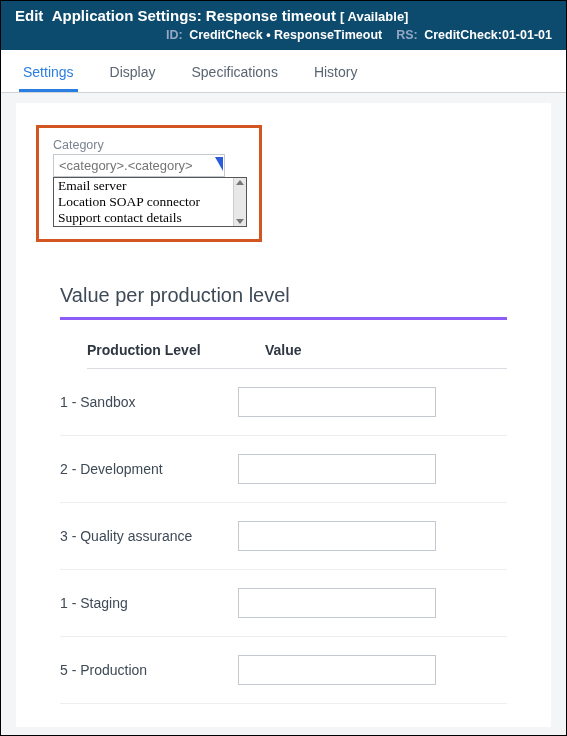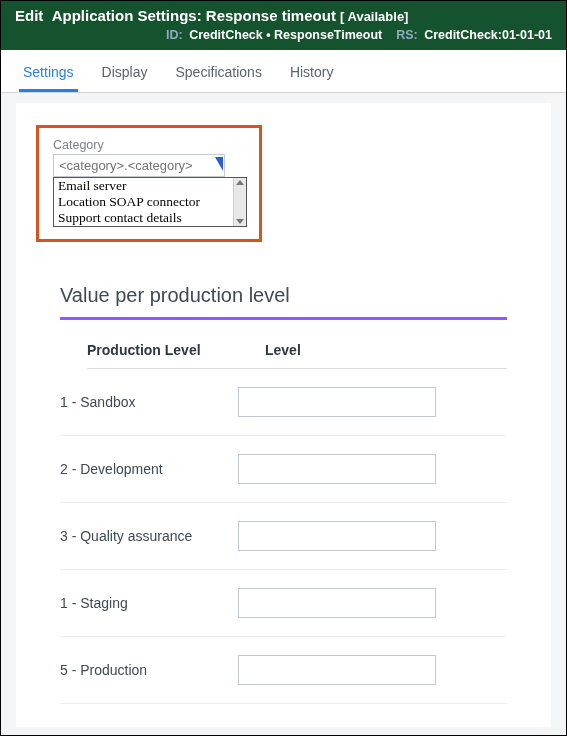--- a/index.html
+++ b/index.html
@@ -6,36 +6,36 @@
   body {
     font-family: Arial, Helvetica, sans-serif;
     background: #fff;
     width: 567px;
     height: 736px;
     border: 1px solid #000;
     position: relative;
     overflow: hidden;
   }
   .header {
-    background: #14532d;
+    background: #0c4a6e;
     color: #fff;
     padding: 6px 14px 8px 14px;
   }
   .header-line1 { font-size: 15px; font-weight: bold; }
   .header-line1 .edit { font-weight: bold; }
   .header-line1 .avail { font-size: 13px; }
   .header-line2 { font-size: 12.5px; margin-top: 4px; text-align: right; }
   .header-line2 .lbl { color: #94a8c4; font-weight: bold; margin-right:3px;}
   .header-line2 .val { color: #fff; font-weight: bold; }
   .tabs {
     background: #fff;
     border-bottom: 1px solid #d0d4d8;
     padding: 0 18px;
     display: flex;
-    gap: 20px;
+    gap: 28px;
   }
   .tab {
     font-size: 14px;
     color: #5a6572;
     padding: 14px 4px 12px 4px;
     cursor: pointer;
   }
   .tab.active {
     color: #2a7de1;
     border-bottom: 3px solid #2a7de1;
@@ -179,21 +179,21 @@
         <div class="auto-item">Support contact details</div>
         <div class="auto-scroll"></div>
       </div>
     </div>
 
     <div class="section">
       <div class="section-title">Value per production level</div>
 
       <div class="table-head">
         <div class="th-level">Production Level</div>
-        <div>Level</div>
+        <div>Value</div>
       </div>
 
       <div class="row">
         <div class="level">1 - Sandbox</div>
         <input type="text" value="" style="">
       </div>
       <div class="row">
         <div class="level">2 - Development</div>
         <input type="text" value="" style="">
       </div>

